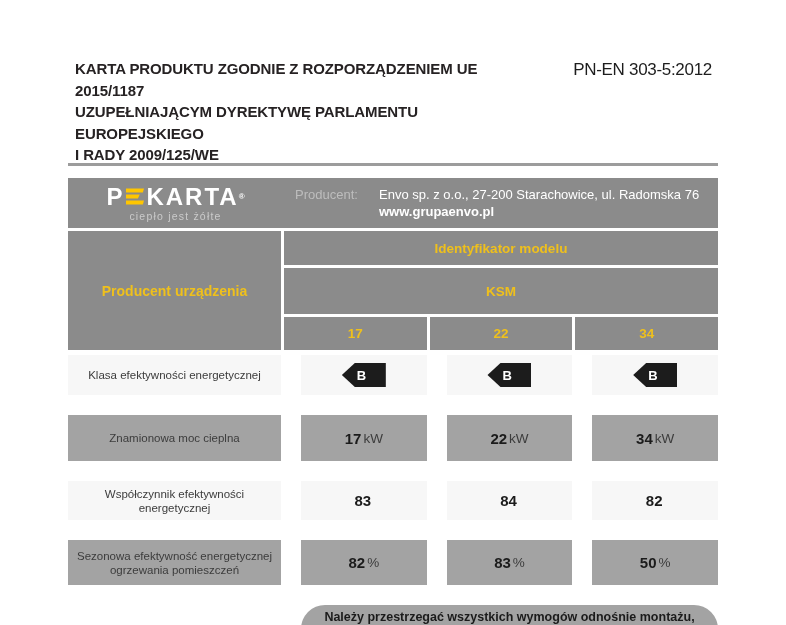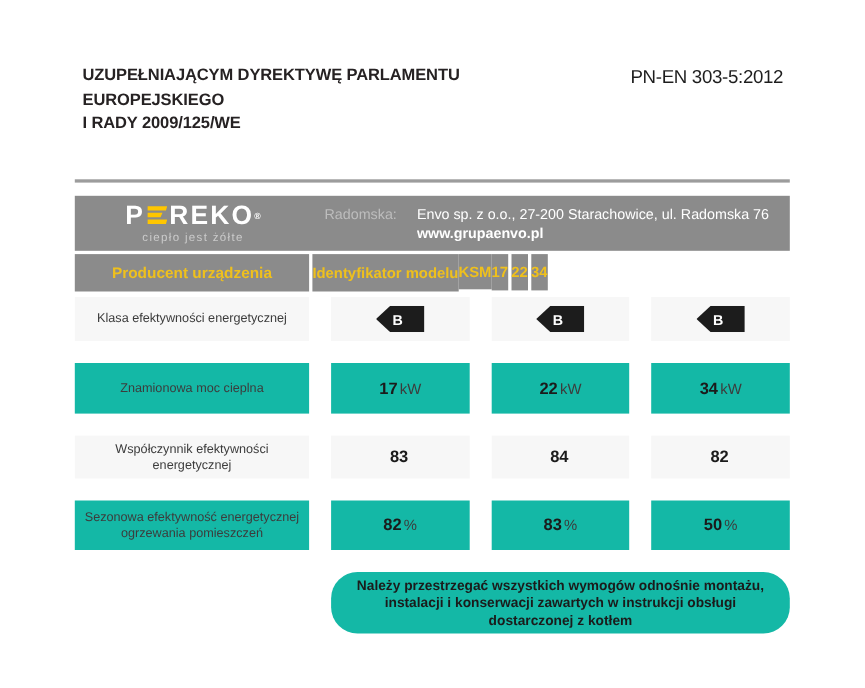--- a/index.html
+++ b/index.html
@@ -29,52 +29,53 @@
   .logo-tagline{font-size:10.5px;color:#cbcbcb;letter-spacing:1.2px;margin-top:1px;}
   .producer-info{display:flex;align-items:flex-start;margin-left:12px;}
   .producer-label{color:#bdbdbd;font-size:13px;line-height:17px;width:62px;flex:none;}
   .producer-lines{margin-left:22px;color:#ffffff;font-size:13px;line-height:17px;}
   .producer-website{font-weight:bold;}
 
   
   .model-header{display:grid;grid-template-columns:213px 1fr;column-gap:3px;}
   .params-cell{background:#8b8b8b;display:flex;align-items:center;justify-content:center;
                color:#efc01c;font-weight:bold;font-size:14px;}
-  .model-stack{display:flex;row-gap:3px;}
+  .model-stack{display:flex;flex-direction:column;row-gap:3px;}
   .model-ident{height:34px;background:#8b8b8b;display:flex;align-items:center;justify-content:center;
                color:#efc01c;font-weight:bold;font-size:13.5px;}
-  .model-series{height:32px;background:#8b8b8b;display:flex;align-items:center;justify-content:center;
+  .model-series{height:46px;background:#8b8b8b;display:flex;align-items:center;justify-content:center;
                 color:#efc01c;font-weight:bold;font-size:13.5px;}
   .model-cols{height:33px;display:grid;grid-template-columns:1fr 1fr 1fr;column-gap:3px;}
   .model-col{background:#8b8b8b;display:flex;align-items:center;justify-content:center;
              color:#efc01c;font-weight:bold;font-size:13.5px;}
 
   
   .data-grid{display:grid;grid-template-columns:213px 1fr 1fr 1fr;
              column-gap:3px;row-gap:5px;margin-top:5px;gap:20px;}
   .cell{display:flex;align-items:center;justify-content:center;text-align:center;box-sizing:border-box;}
   .row-label{font-size:11.5px;line-height:14px;color:#3c3c3c;padding:4px 8px;}
   .bg-light{background:#f7f7f7;}
-  .bg-shade{background:#14b8a6;}
+  .bg-shade{background:#a3a3a3;}
   .h-r1{min-height:40px;} .h-r2{min-height:46px;} .h-r3{min-height:39px;}
   .h-r4{min-height:45px;} .h-r5{min-height:45px;}
   .num{font-weight:bold;font-size:15px;color:#1b1b1b;letter-spacing:0;}
   .unit{font-weight:400;font-size:13.5px;color:#3c3c3c;margin-left:2px;}
   .badge{width:44px;height:24px;background:#1c1c1c;color:#ffffff;font-weight:bold;font-size:13px;
          clip-path:polygon(0 50%,13px 0,100% 0,100% 100%,13px 100%);
          display:flex;align-items:center;padding-left:15px;box-sizing:border-box;}
   .note-cell{grid-column:2/5;font-weight:bold;font-size:12.5px;line-height:16px;
              color:#1b1b1b;padding:4px 16px;border-radius:24px;}
 </style>
 </head>
 <body>
 
 <div class="canvas">
 
   <div class="doc-title">
+    <div>KARTA PRODUKTU ZGODNIE Z ROZPORZĄDZENIEM UE 2015/1187</div>
     <div>UZUPEŁNIAJĄCYM DYREKTYWĘ PARLAMENTU EUROPEJSKIEGO</div>
     <div>I RADY 2009/125/WE</div>
   </div>
   <div class="doc-standard">PN-EN 303-5:2012</div>
 
   <div class="sheet">
     <div class="top-rule"></div>
 
     <div class="producer-band">
       <div class="logo-block">
@@ -82,27 +83,27 @@
           <span>P</span>
           <span class="logo-e">
             <svg width="18" height="17" viewBox="0 0 19 17">
               <g fill="#ffc600">
                 <path d="M0 0 H19 L17.8 4.2 H0 Z"></path>
                 <path d="M0 6.4 H14.5 L12.6 10.6 H0 Z"></path>
                 <path d="M0 12.8 H19 L17.8 17 H0 Z"></path>
               </g>
             </svg>
           </span>
-          <span>REKO</span>
+          <span>KARTA</span>
           <span class="reg-mark">®</span>
         </div>
         <div class="logo-tagline">ciepło jest żółte</div>
       </div>
       <div class="producer-info">
-        <span class="producer-label">Radomska:</span>
+        <span class="producer-label">Producent:</span>
         <div class="producer-lines">
           <div>Envo sp. z o.o., 27-200 Starachowice, ul. Radomska 76</div>
           <div class="producer-website">www.grupaenvo.pl</div>
         </div>
       </div>
     </div>
 
     <div class="model-header">
       <div class="params-cell">Producent urządzenia</div>
       <div class="model-stack">

